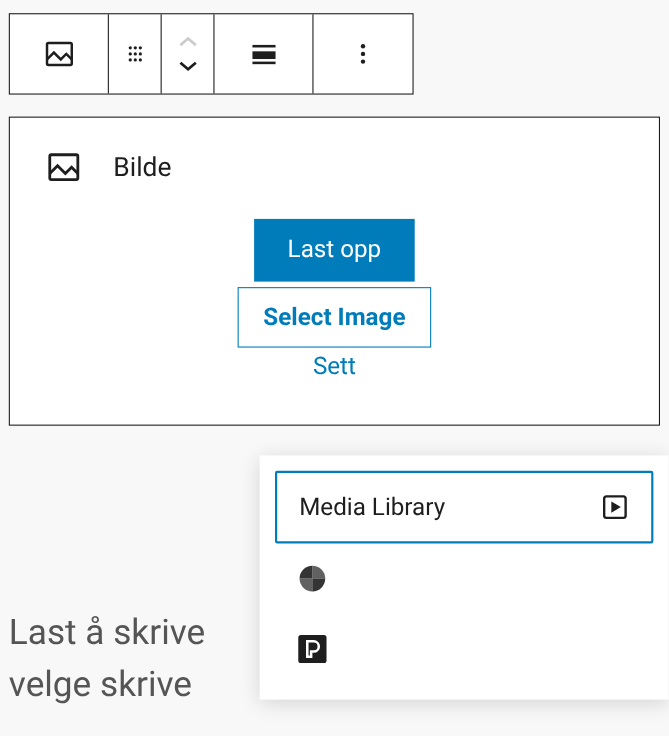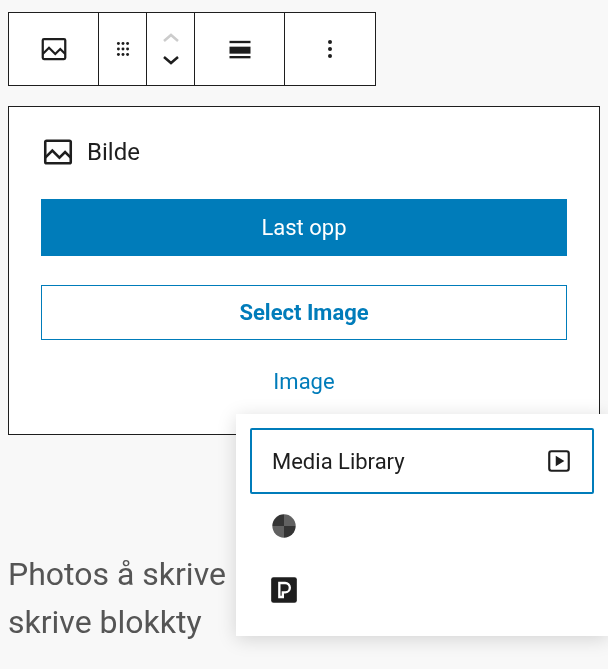--- a/index.html
+++ b/index.html
@@ -46,32 +46,33 @@
     }
     .block-placeholder {
       margin: 20px 8px 0 8px;
       background: #fff;
       border: 1px solid #1e1e1e;
       padding: 28px 32px 40px 32px;
     }
     .block-header {
       display: flex;
       align-items: center;
-      gap: 12px;
+      gap: 28px;
       margin-bottom: 30px;
     }
     .block-title {
       font-size: 24px;
       color: #1e1e1e;
       font-weight: 400;
     }
     .block-actions {
       display: flex;
       flex-direction: column;
-      gap: 29px;
+      align-items: center;
+      gap: 5px;
     }
     .btn-primary {
       background: #007cba;
       color: #fff;
       border: none;
       padding: 16px 30px;
       font-size: 22px;
       cursor: pointer;
       font-family: inherit;
     }
@@ -181,27 +182,27 @@
   <div class="block-header">
     <svg class="icon-svg" width="34" height="34" viewBox="0 0 24 24" fill="none" stroke="#1e1e1e" stroke-width="1.8">
       <rect x="3" y="4" width="18" height="16" rx="1"></rect>
       <path d="M3 16 L8 11 L13 16 L17 12 L21 16"></path>
     </svg>
     <span class="block-title">Bilde</span>
   </div>
   <div class="block-actions">
     <button class="btn-primary">Last opp</button>
     <button class="btn-secondary">Select Image</button>
-    <button class="btn-tertiary">Image</button>
+    <button class="btn-tertiary">Sett</button>
   </div>
 </div>
 
 <div class="prompt-text">
-  <span>Photos å skrive</span><br>
-  <span>skrive blokkty</span>
+  <span>Last å skrive</span><br>
+  <span>velge skrive</span>
 </div>
 
 <div class="dropdown">
   <div class="dropdown-item selected">
     <span>Media Library</span>
     <svg class="icon-svg" width="26" height="26" viewBox="0 0 24 24" fill="none" stroke="#1e1e1e" stroke-width="2">
       <rect x="3" y="3" width="18" height="18" rx="2"></rect>
       <path d="M10 9 L15 12 L10 15 Z" fill="#1e1e1e"></path>
     </svg>
   </div>

